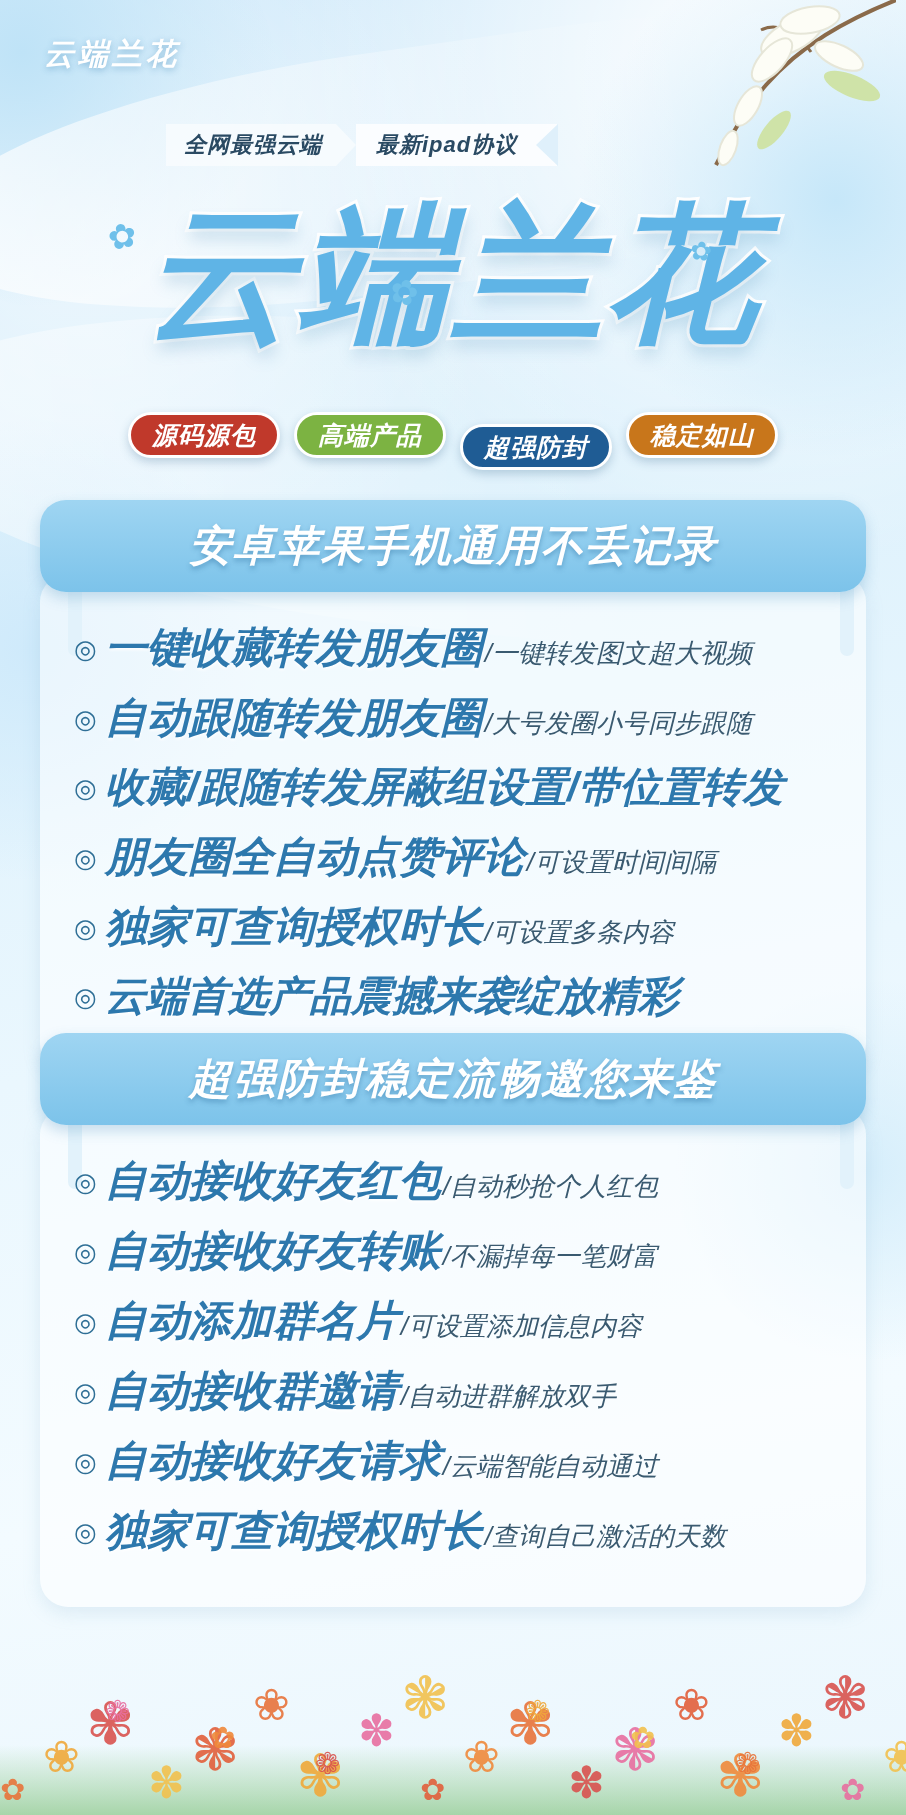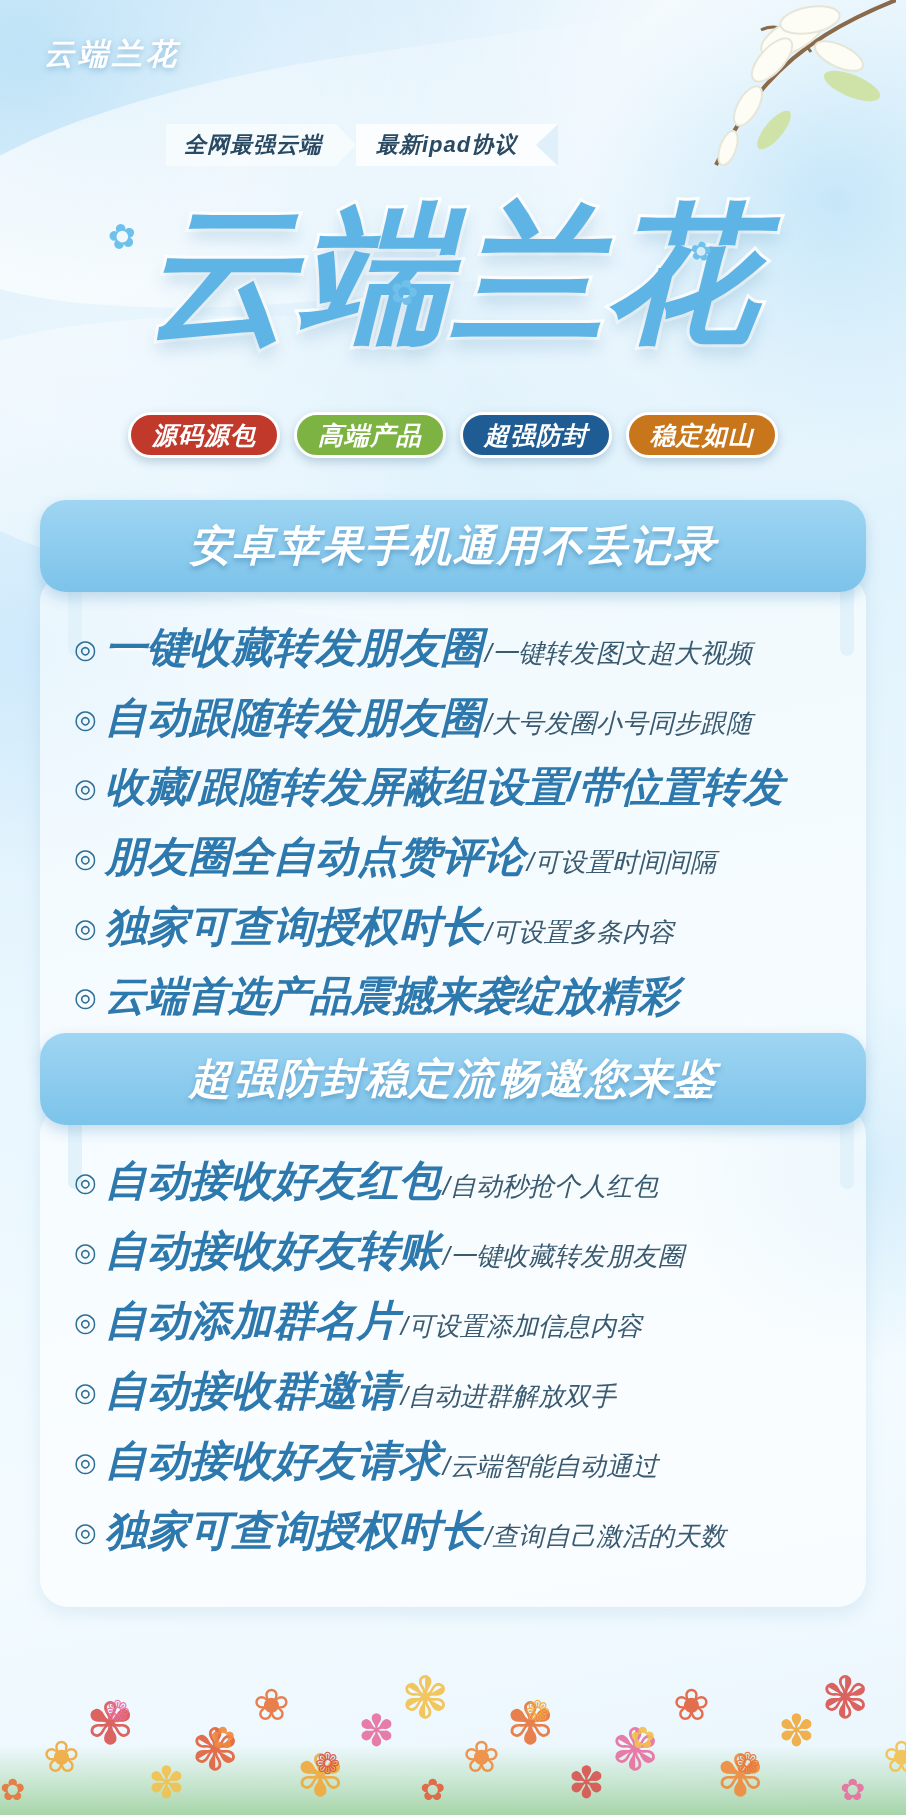--- a/index.html
+++ b/index.html
@@ -228,21 +228,21 @@
   <div class="hero">
     <div class="hero-title">云端兰花</div>
   </div>
   <div class="petal p1">✿</div>
   <div class="petal p2">✿</div>
   <div class="petal p3">✿</div>
 
   <div class="tags" id="tag-row">
       <div class="tag" style="background: rgb(192, 57, 43);">源码源包</div>
       <div class="tag" style="background: rgb(124, 179, 66);">高端产品</div>
-      <div class="tag" style="background: rgb(31, 92, 148);">超强防封</div>
+      <div class="tag" style="background: rgb(31, 92, 148); margin-top: 12px;">超强防封</div>
       <div class="tag" style="background: rgb(200, 118, 27);">稳定如山</div>
     </div>
 
   <div class="section sec1">
     <div class="connector left"></div>
     <div class="connector right"></div>
     <div class="sec-header">
       <span>安卓苹果手机通用不丢记录</span>
     </div>
     <div class="sec-body" id="list-0">
@@ -285,21 +285,21 @@
     </div>
     <div class="sec-body" id="list-1">
         <div class="feature">
           <span class="bullet">◎</span>
           <span class="f-main">自动接收好友红包</span>
           <span class="f-sub">/自动秒抢个人红包</span>
         </div>
         <div class="feature">
           <span class="bullet">◎</span>
           <span class="f-main">自动接收好友转账</span>
-          <span class="f-sub">/一键收藏转发朋友圈</span>
+          <span class="f-sub">/不漏掉每一笔财富</span>
         </div>
         <div class="feature">
           <span class="bullet">◎</span>
           <span class="f-main">自动添加群名片</span>
           <span class="f-sub">/可设置添加信息内容</span>
         </div>
         <div class="feature">
           <span class="bullet">◎</span>
           <span class="f-main">自动接收群邀请</span>
           <span class="f-sub">/自动进群解放双手</span>

